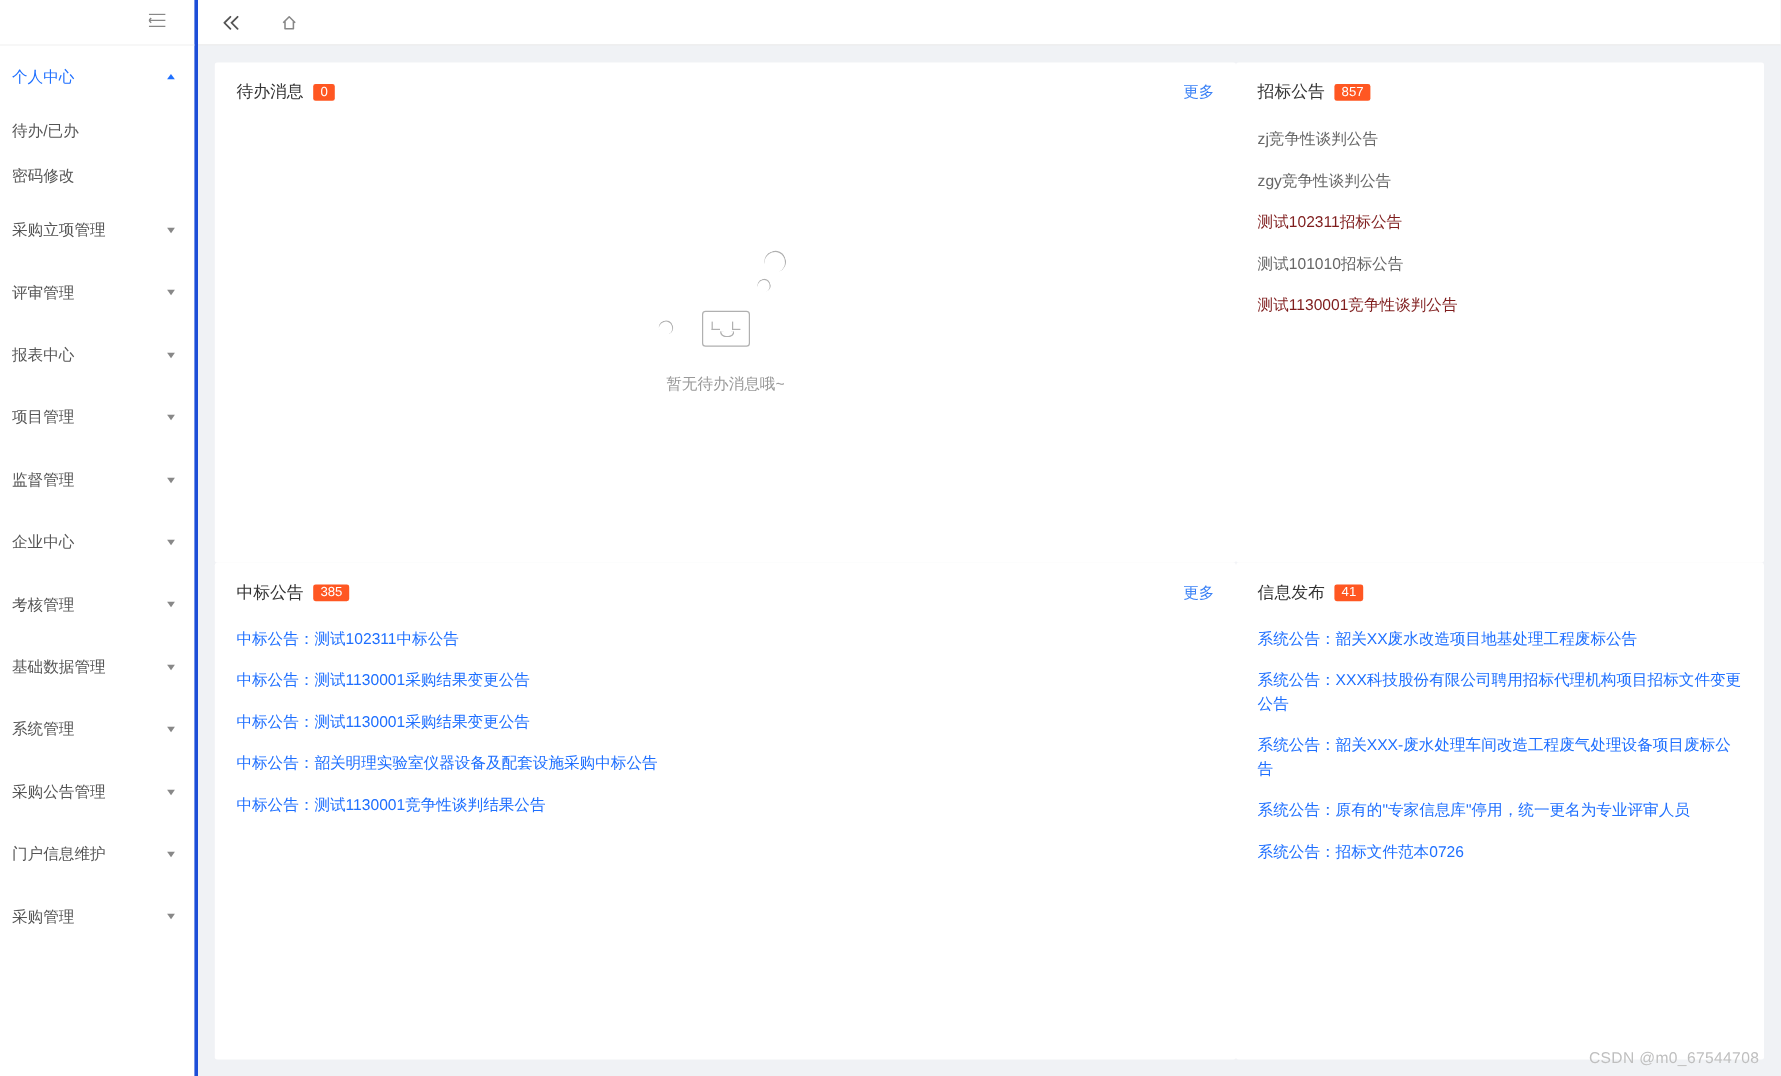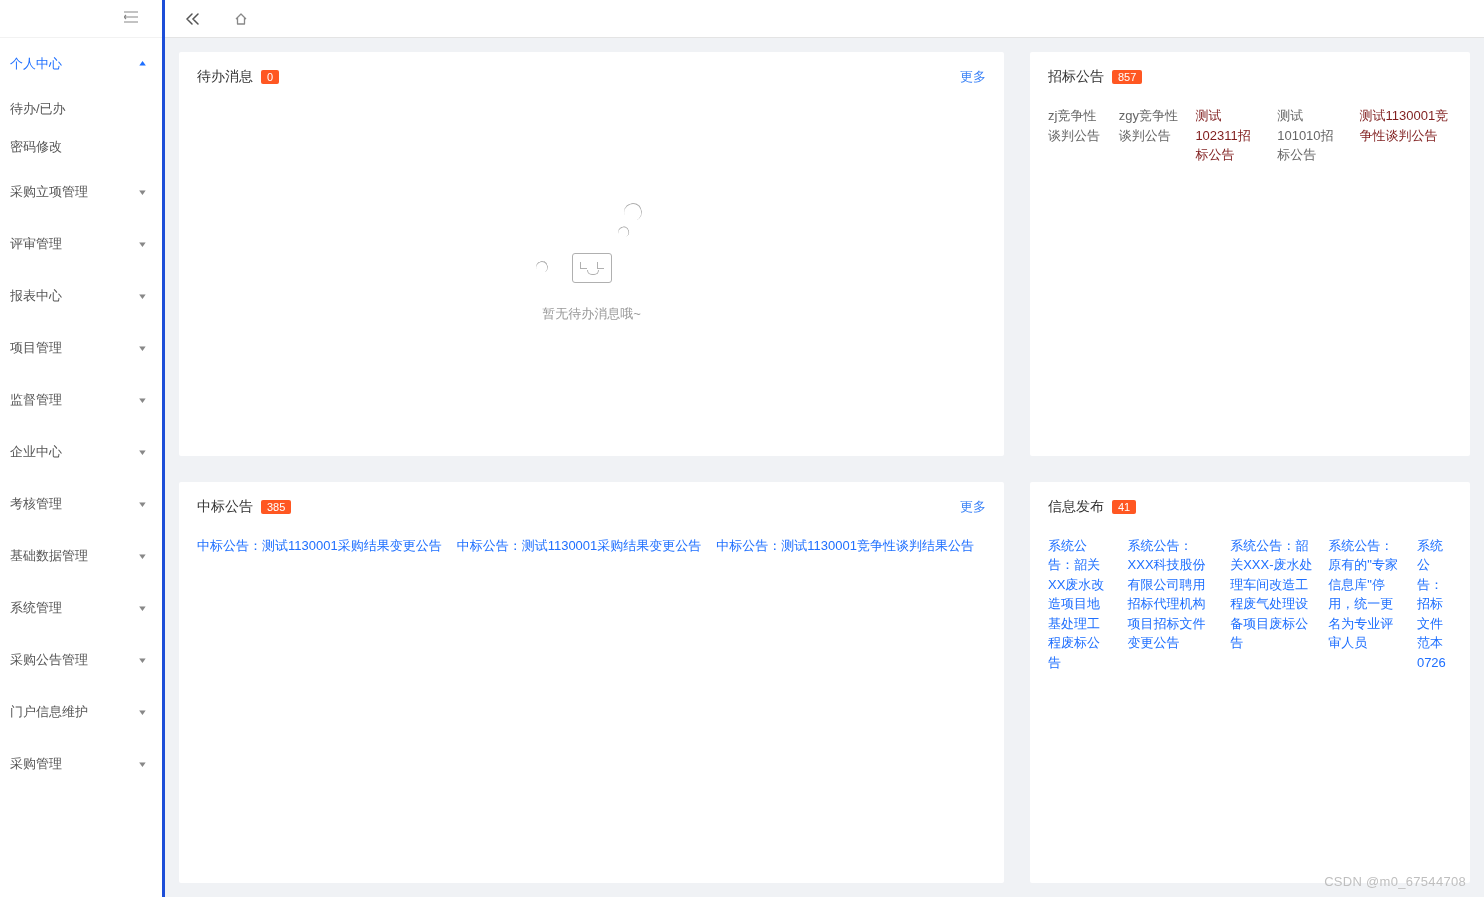--- a/index.html
+++ b/index.html
@@ -75,21 +75,21 @@
       color: #555;
       font-size: 14px;
       cursor: pointer;
     }
     .content {
       flex: 1;
       padding: 14px;
       display: grid;
       grid-template-columns: 1fr 440px;
       grid-template-rows: auto auto;
-      gap: 26px;
+      gap: 0;
       overflow: auto;
       background: #f0f2f5;
     }
     .card {
       background: #fff;
       border-radius: 2px;
       padding: 16px 18px;
       display: flex;
       flex-direction: column;
     }
@@ -162,21 +162,21 @@
     .wave2 { right: 10px; top: 0; }
     .wave2::after {
       content:'';
       position:absolute;
       width:10px;height:10px;
       border: 1.5px solid #b0b0b0;
       border-radius:50%;border-left:none;border-bottom:none;
       left:-12px; top:18px;
     }
     .empty-text { font-size: 13px; color: #999; }
-    .list { display: flex; flex-direction: row; gap: 15px; }
+    .list { display: flex; flex-direction: column; gap: 15px; }
     .list-item { font-size: 13px; cursor: pointer; line-height: 1.5; }
     .list-item.link { color: #1e6fff; }
     .list-item.muted { color: #666; }
     .list-item.red { color: #7f1d1d; }
     .card.tall { min-height: 268px; }
     .watermark {
       position: fixed;
       bottom: 8px;
       right: 18px;
       color: #bfbfbf;
@@ -308,22 +308,24 @@
 
       <section class="card tall">
         <div class="card-header">
           <div class="card-title-wrap">
             <span class="card-title">中标公告</span>
             <span class="badge">385</span>
           </div>
           <span class="more-link">更多</span>
         </div>
         <div class="list" id="list-zhongbiao">
+            <div class="list-item link">中标公告：测试102311中标公告</div>
             <div class="list-item link">中标公告：测试1130001采购结果变更公告</div>
             <div class="list-item link">中标公告：测试1130001采购结果变更公告</div>
+            <div class="list-item link">中标公告：韶关明理实验室仪器设备及配套设施采购中标公告</div>
             <div class="list-item link">中标公告：测试1130001竞争性谈判结果公告</div>
           </div>
       </section>
 
       <section class="card tall">
         <div class="card-header">
           <div class="card-title-wrap">
             <span class="card-title">信息发布</span>
             <span class="badge">41</span>
           </div>

